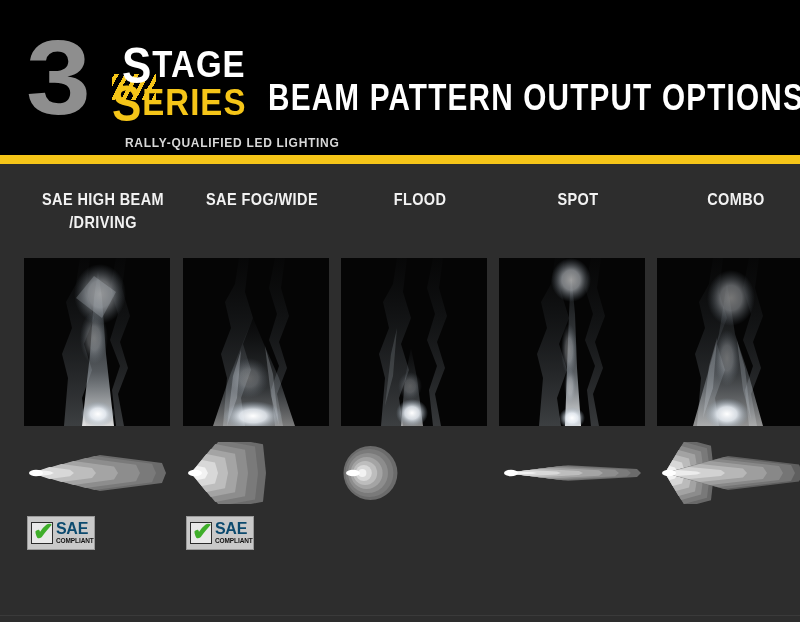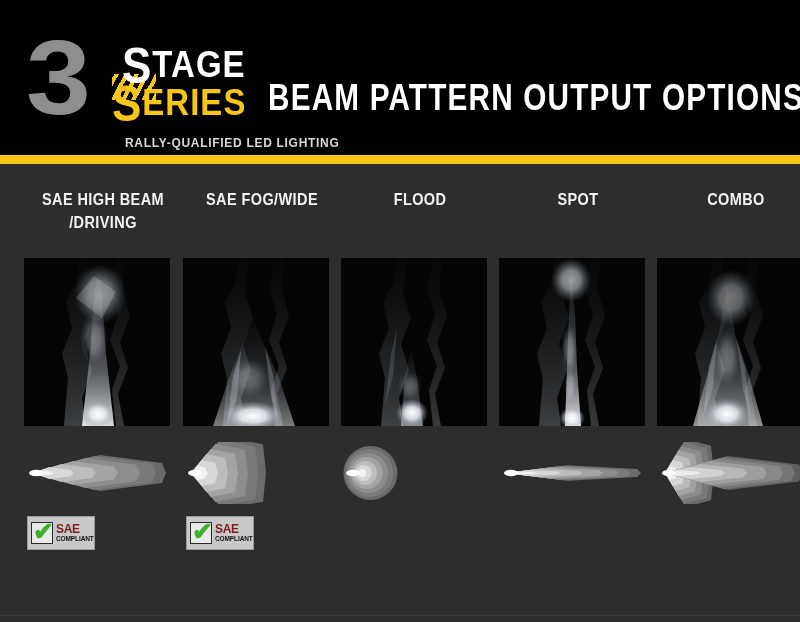--- a/index.html
+++ b/index.html
@@ -135,21 +135,21 @@
     position: relative; flex: none;
   }
   .sae-check .tick {
     position: absolute; left: 1px; top: -4px;
     font-size: 25px; line-height: 25px;
     color: #3fae2a; font-weight: bold;
   }
   .sae-text { margin-left: 3px; line-height: 1; }
   .sae-main {
     font-family: "Liberation Sans", sans-serif;
-    font-size: 12px; font-weight: bold; color: #7f1d1d;
+    font-size: 16px; font-weight: bold; color: #0c4a6e;
     letter-spacing: -0.3px; display: block;
   }
   .sae-sub {
     font-family: "Liberation Sans", sans-serif;
     font-size: 6.5px; font-weight: bold; color: #111111;
     letter-spacing: -0.1px; display: block; margin-top: 1px;
   }
   #bottom-line {
     position: absolute; left: 0; bottom: 6px;
     width: 800px; height: 1px; background: #3a3a3a;

